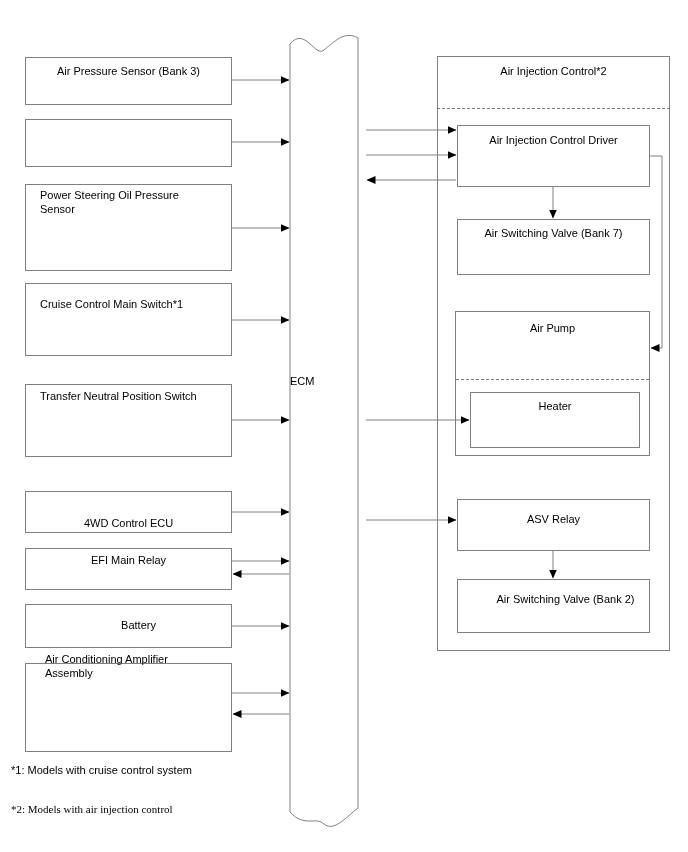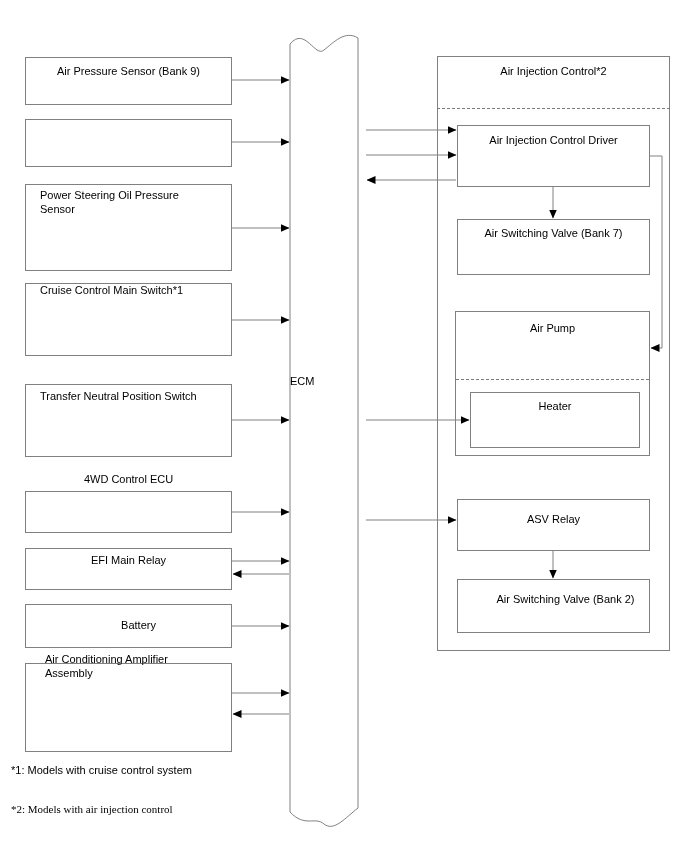--- a/index.html
+++ b/index.html
@@ -70,36 +70,36 @@
 
 <div id="diagram">
 
   <svg class="ecm-svg" viewBox="0 0 688 852" xmlns="http://www.w3.org/2000/svg">
     <path d="M290,44 C305,26 315,58 324,50 C334,42 345,30 358,38 L358,808
              C345,818 334,832 324,824 C315,816 305,828 290,812 Z" fill="#ffffff" stroke="#808080" stroke-width="1"></path>
   </svg>
   <div class="ecm-label" style="left:290px; top:375px; width:68px;">ECM</div>
 
   <div class="box" style="left:25px; top:57px; width:207px; height:48px;"></div>
-  <div class="box-label lbl-center" style="left:25px; top:64px; width:207px;">Air Pressure Sensor (Bank 9)</div>
+  <div class="box-label lbl-center" style="left:25px; top:64px; width:207px;">Air Pressure Sensor (Bank 3)</div>
 
   <div class="box" style="left:25px; top:119px; width:207px; height:48px;"></div>
 
   <div class="box" style="left:25px; top:184px; width:207px; height:87px;"></div>
   <div class="box-label lbl-left" style="left:40px; top:188px; width:185px;">Power Steering Oil Pressure
 Sensor</div>
 
   <div class="box" style="left:25px; top:283px; width:207px; height:73px;"></div>
-  <div class="box-label lbl-left" style="left:40px; top:283px; width:185px;">Cruise Control Main Switch*1</div>
+  <div class="box-label lbl-left" style="left:40px; top:297px; width:185px;">Cruise Control Main Switch*1</div>
 
   <div class="box" style="left:25px; top:384px; width:207px; height:73px;"></div>
   <div class="box-label lbl-left" style="left:40px; top:389px; width:185px;">Transfer Neutral Position Switch</div>
 
   <div class="box" style="left:25px; top:491px; width:207px; height:42px;"></div>
-  <div class="box-label lbl-center" style="left:25px; top:472px; width:207px;">4WD Control ECU</div>
+  <div class="box-label lbl-center" style="left:25px; top:516px; width:207px;">4WD Control ECU</div>
 
   <div class="box" style="left:25px; top:548px; width:207px; height:42px;"></div>
   <div class="box-label lbl-center" style="left:25px; top:553px; width:207px;">EFI Main Relay</div>
 
   <div class="box" style="left:25px; top:604px; width:207px; height:44px;"></div>
   <div class="box-label lbl-center" style="left:25px; top:618px; width:227px;">Battery</div>
 
   <div class="box" style="left:25px; top:663px; width:207px; height:89px;"></div>
   <div class="box-label lbl-left" style="left:45px; top:652px; width:180px;">Air Conditioning Amplifier
 Assembly</div>

